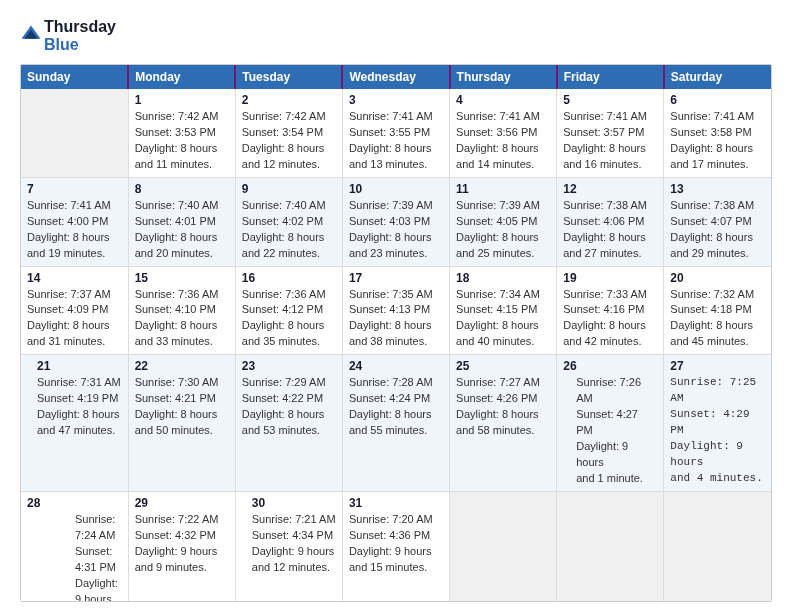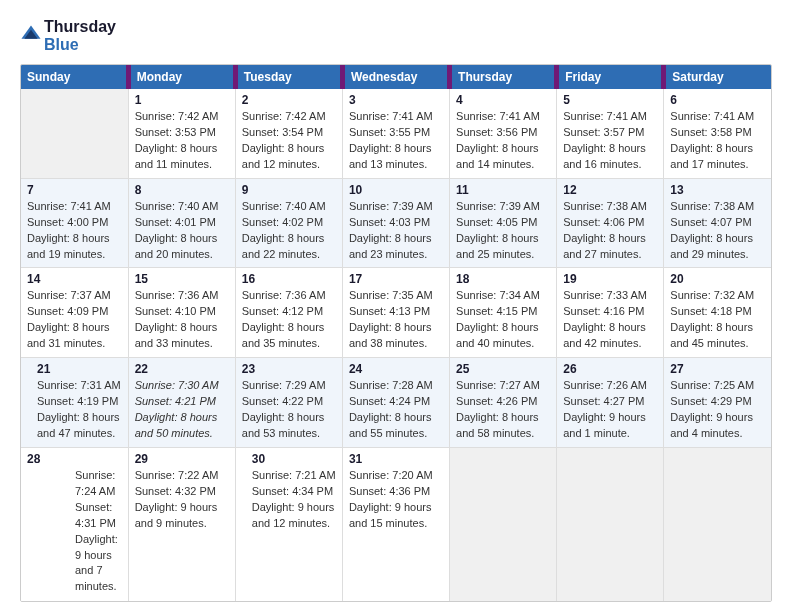--- a/index.html
+++ b/index.html
@@ -58,21 +58,21 @@
       border-collapse: collapse;
       height: 100%;
     }
     thead tr th {
       background: #2e6db4;
       color: #fff;
       font-size: 12px;
       font-weight: bold;
       padding: 5px 6px;
       text-align: left;
-      border-right: 5px solid #701a75;
+      border-right: 2px solid #701a75;
     }
     thead tr th:last-child {
       border-right: none;
     }
     tbody tr td {
       vertical-align: top;
       padding: 4px 6px;
       border-right: 1px solid #ddd;
       border-bottom: 1px solid #ddd;
       font-size: 9.5px;
@@ -295,21 +295,21 @@
           <tr>
             <td style="background: rgb(240, 245, 251); padding-left: 16px;">
               <div class="day-number">21</div>
               <div class="day-info" style="white-space: pre-line;">Sunrise: 7:31 AM
 Sunset: 4:19 PM
 Daylight: 8 hours
 and 47 minutes.</div>
             </td>
             <td style="background: rgb(240, 245, 251);">
               <div class="day-number">22</div>
-              <div class="day-info" style="white-space: pre-line; font-style: italic;">Sunrise: 7:30 AM
+              <div class="day-info" style="white-space: pre-line;">Sunrise: 7:30 AM
 Sunset: 4:21 PM
 Daylight: 8 hours
 and 50 minutes.</div>
             </td>
             <td style="background: rgb(240, 245, 251);">
               <div class="day-number">23</div>
               <div class="day-info" style="white-space: pre-line;">Sunrise: 7:29 AM
 Sunset: 4:22 PM
 Daylight: 8 hours
 and 53 minutes.</div>
@@ -323,28 +323,28 @@
             </td>
             <td style="background: rgb(240, 245, 251);">
               <div class="day-number">25</div>
               <div class="day-info" style="white-space: pre-line;">Sunrise: 7:27 AM
 Sunset: 4:26 PM
 Daylight: 8 hours
 and 58 minutes.</div>
             </td>
             <td style="background: rgb(240, 245, 251);">
               <div class="day-number">26</div>
-              <div class="day-info" style="white-space: pre-line;">Sunrise: 7:26 AM
+              <div class="day-info" style="white-space: pre-line; margin-left: 13px;">Sunrise: 7:26 AM
 Sunset: 4:27 PM
 Daylight: 9 hours
 and 1 minute.</div>
             </td>
             <td style="background: rgb(240, 245, 251);">
               <div class="day-number">27</div>
-              <div class="day-info" style="white-space: pre-line;">Sunrise: 7:25 AM
+              <div class="day-info" style="white-space: pre-line; font-family: Liberation Mono, monospace;">Sunrise: 7:25 AM
 Sunset: 4:29 PM
 Daylight: 9 hours
 and 4 minutes.</div>
             </td>
           </tr>
           <tr>
             <td style="background: rgb(255, 255, 255);">
               <div class="day-number">28</div>
               <div class="day-info" style="white-space: pre-line; margin-left: 48px;">Sunrise: 7:24 AM
 Sunset: 4:31 PM

